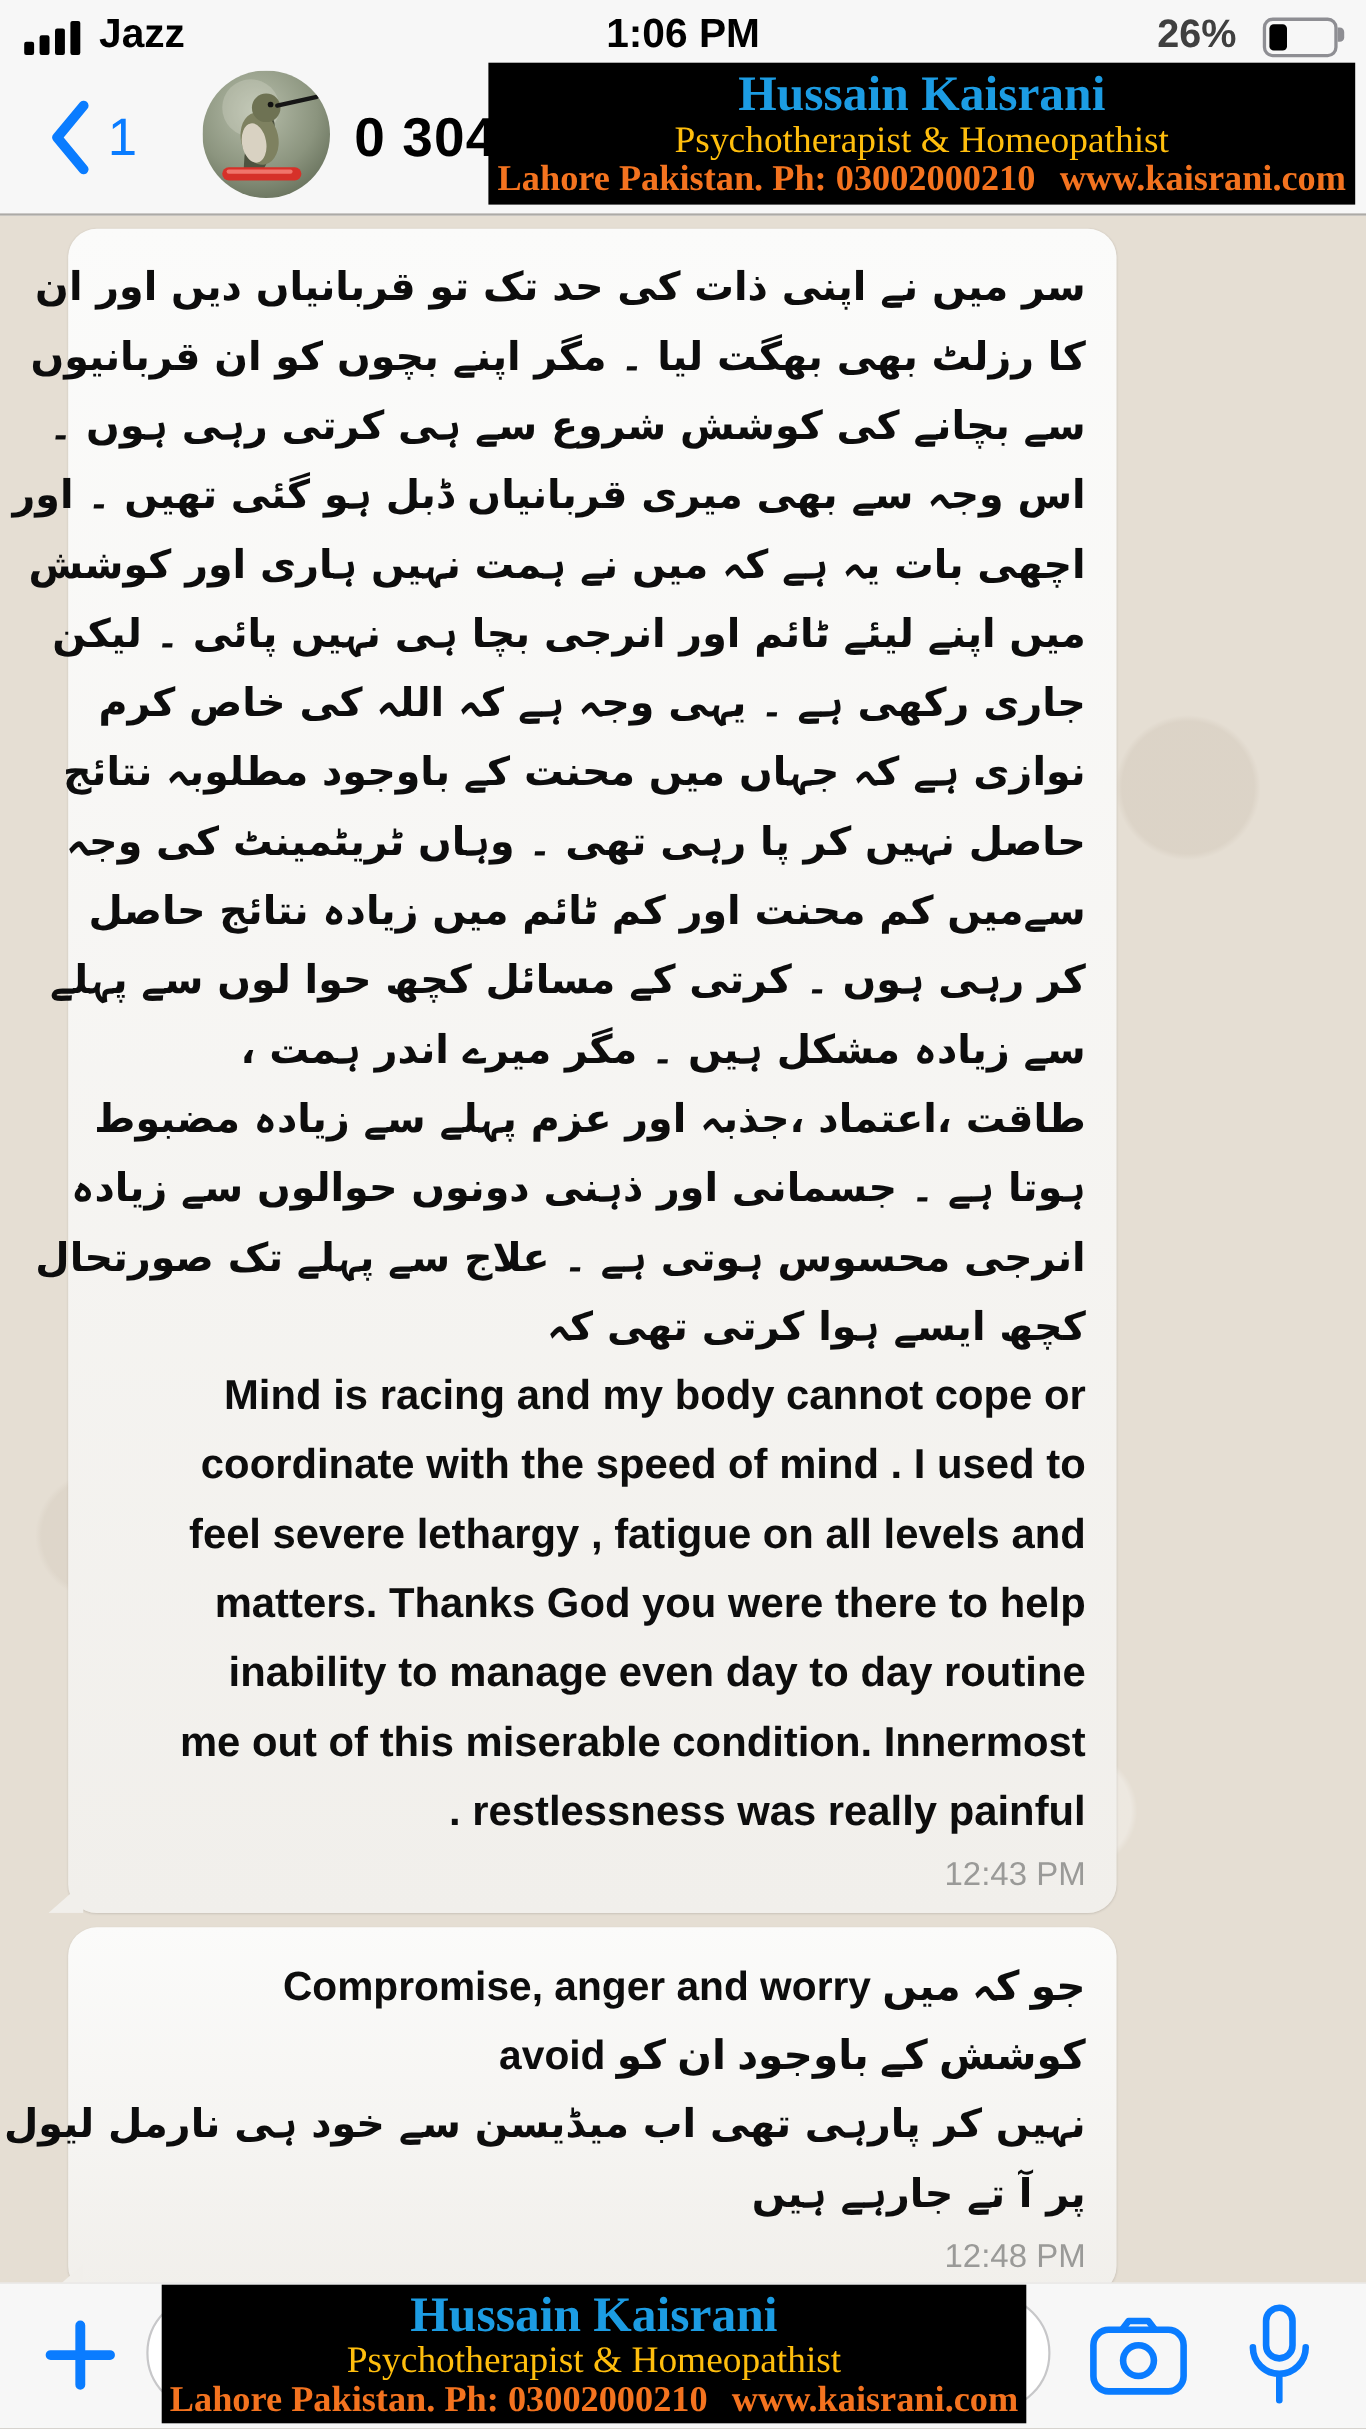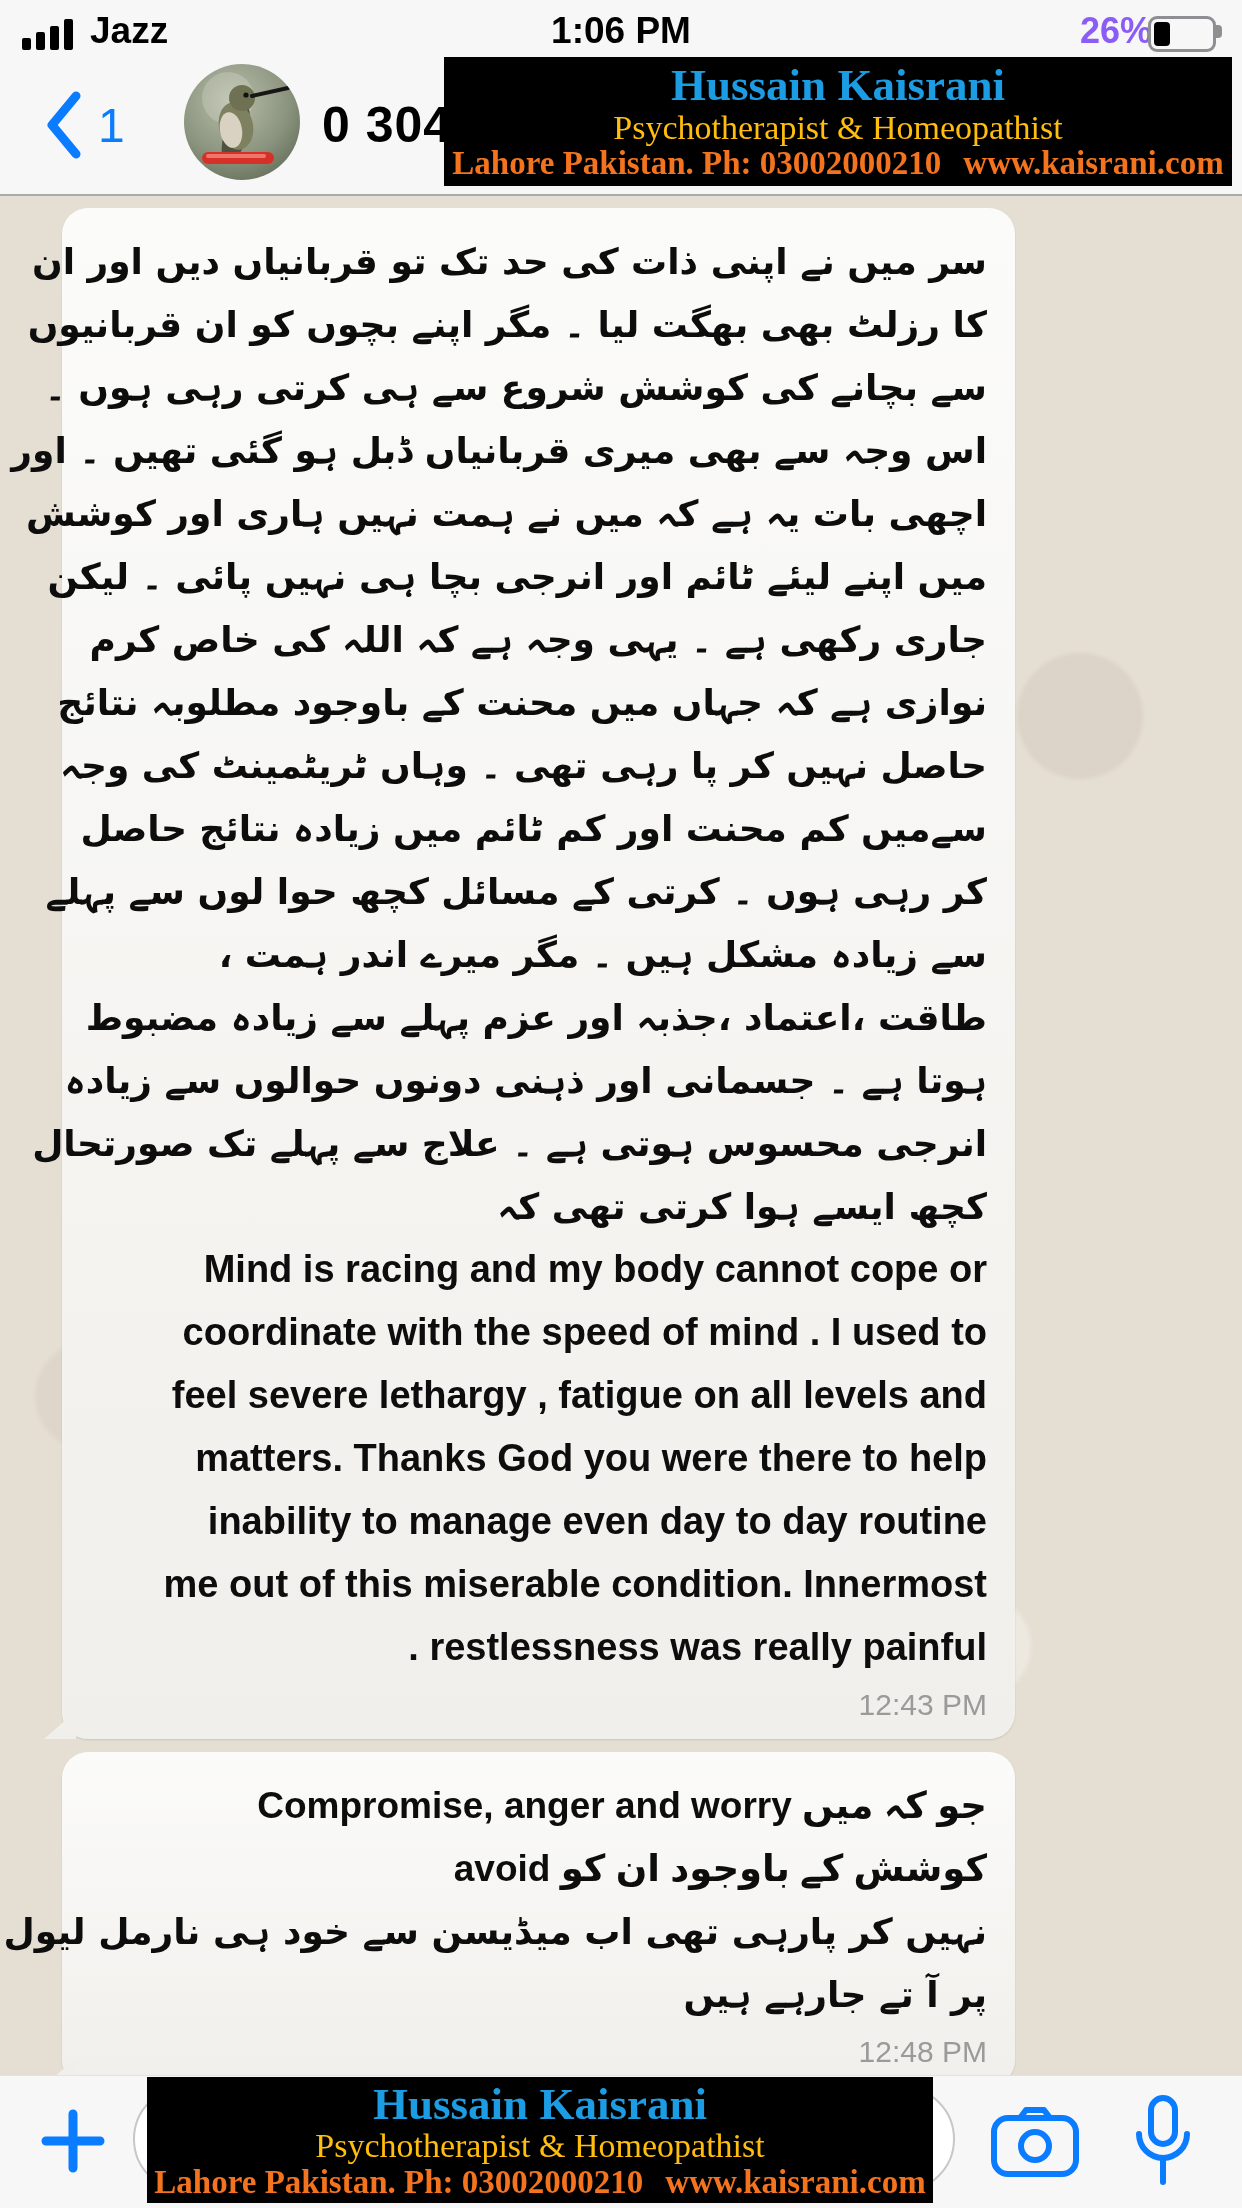--- a/index.html
+++ b/index.html
@@ -15,21 +15,21 @@
       radial-gradient(circle at 90px 1200px, rgba(140,120,95,.08) 0 52px, transparent 58px),
       radial-gradient(circle at 1130px 1950px, rgba(255,255,255,.25) 0 42px, transparent 48px);}
 
   
   .topchrome{position:absolute;left:0;top:0;width:1242px;height:196px;background:#F7F7F7;
              border-bottom:2px solid #ACAAA6;box-sizing:border-box;z-index:5;}
   .signal{position:absolute;left:22px;top:18px;display:flex;align-items:flex-end;gap:5px;height:32px;}
   .signal i{display:block;width:9px;background:#000;border-radius:2px;}
   .carrier{position:absolute;left:90px;top:10px;font-size:37px;font-weight:700;color:#000;}
   .clock{position:absolute;left:0;top:10px;width:1242px;text-align:center;font-size:37px;font-weight:700;color:#000;}
-  .batt-pct{position:absolute;left:1062px;top:10px;width:90px;text-align:right;font-size:36px;font-weight:600;color:#8b5cf6;}
+  .batt-pct{position:absolute;left:1034px;top:10px;width:90px;text-align:right;font-size:36px;font-weight:600;color:#404040;}
   .batt{position:absolute;left:1148px;top:16px;width:62px;height:30px;border:3px solid #8E8E93;border-radius:9px;}
   .batt-fill{position:absolute;left:3px;top:3px;bottom:3px;background:#000;border-radius:4px;}
   .batt-nub{position:absolute;left:1216px;top:25px;width:6px;height:13px;background:#8E8E93;border-radius:0 4px 4px 0;}
 
   .chev{position:absolute;left:42px;top:90px;}
   .back-count{position:absolute;left:98px;top:98px;font-size:48px;color:#0A7CFF;}
   .avatar{position:absolute;left:184px;top:64px;width:116px;height:116px;border-radius:50%;overflow:hidden;}
   .nav-title{position:absolute;left:322px;top:96px;font-size:50px;font-weight:700;color:#000;letter-spacing:1px;}
 
   

